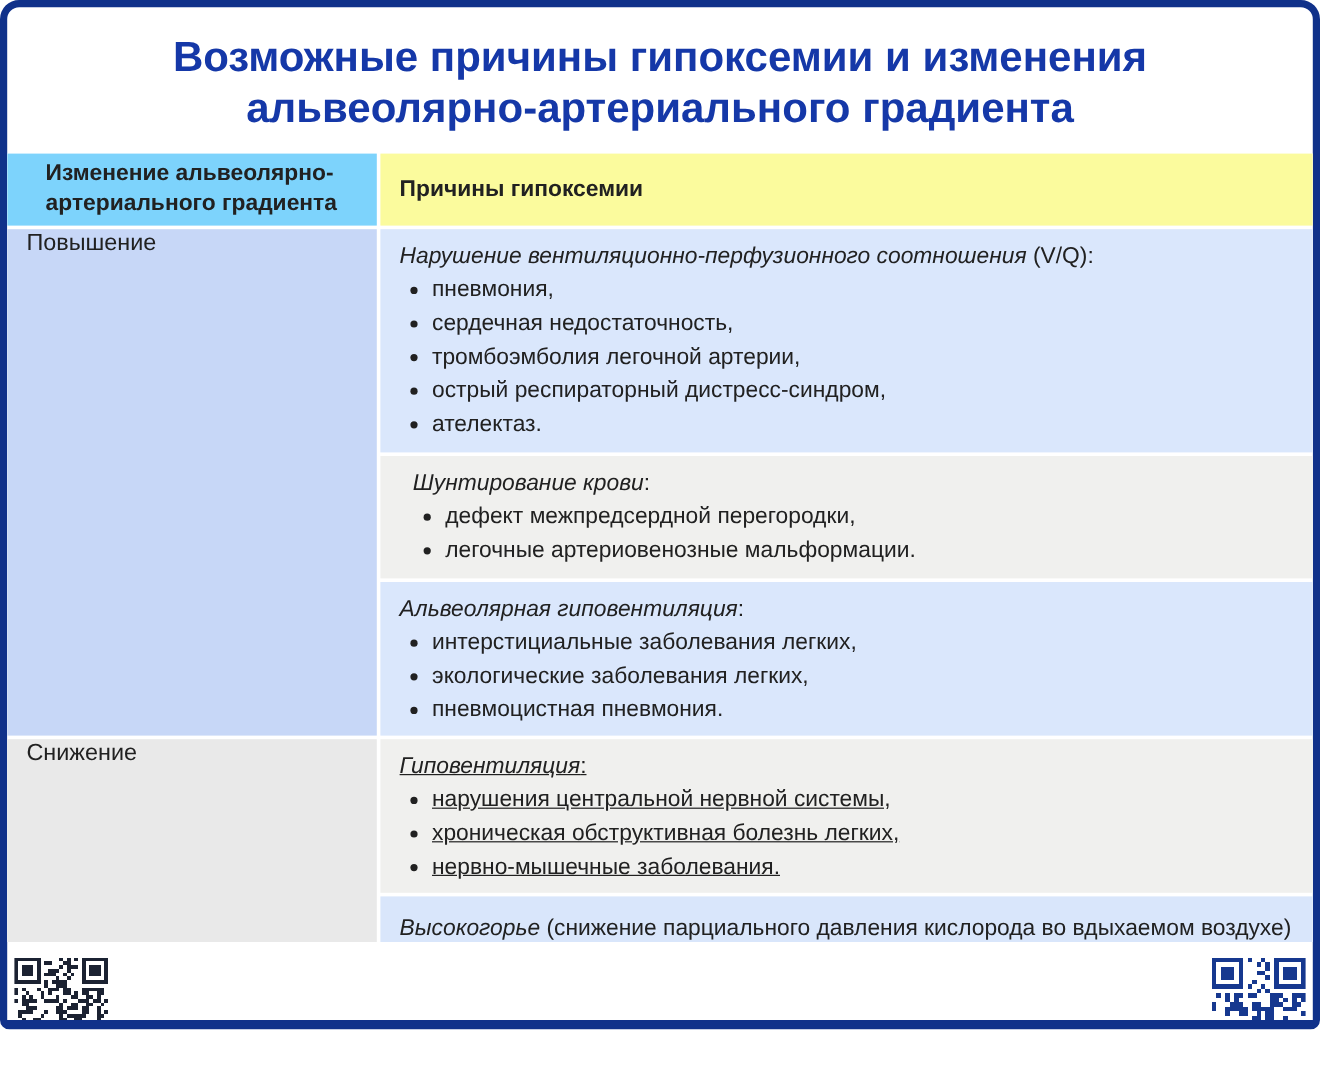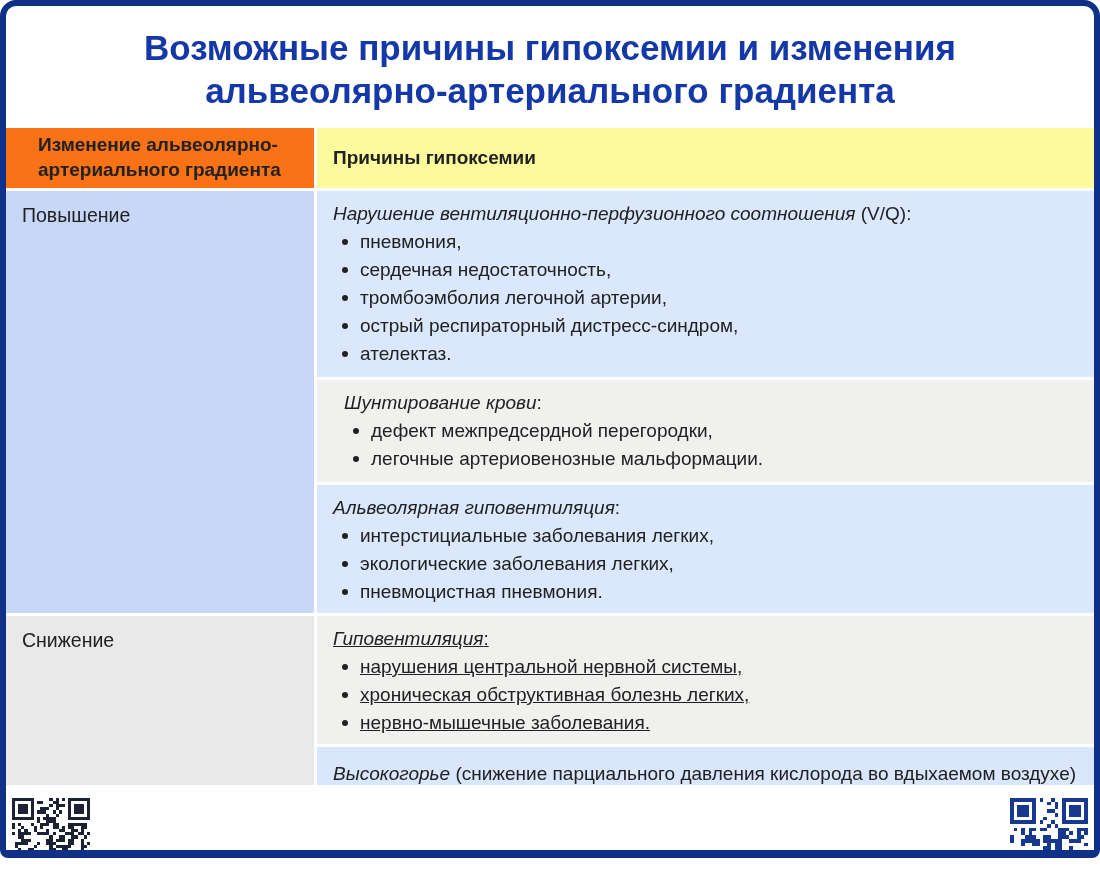--- a/index.html
+++ b/index.html
@@ -34,26 +34,25 @@
     grid-template-columns:308px 1fr;
     grid-template-rows:60px 186px 102px 128px 128px 38px;
     gap:3px;
     background:#ffffff;
   }
   .cell{padding:0 16px;}
   .th{
     display:flex;align-items:center;
     font-weight:700;font-size:19px;line-height:1.3;
   }
-  .th-gradient{background:#f97316;grid-column:1;grid-row:1;padding-left:32px;}
+  .th-gradient{background:#7dd3fc;grid-column:1;grid-row:1;padding-left:32px;}
   .th-causes{background:#fbfb9d;grid-column:2;grid-row:1;}
 
   .rowlabel{
     font-size:19.5px;
-    padding-top:13px;
   }
   .rowlabel-increase{background:#c7d7f7;grid-column:1;grid-row:2/5;}
   .rowlabel-decrease{background:#e9e9e9;grid-column:1;grid-row:5/7;}
 
   .sec{grid-column:2;padding:9px 16px;overflow:hidden;}
   .sec-blue{background:#dae7fc;}
   .sec-gray{background:#f0f0ee;}
   .sec-altitude{background:#d9e6fb;display:flex;align-items:center;padding-top:16px;padding-bottom:0;}
   .sec-vq{grid-row:2;}
   .sec-shunt{grid-row:3;padding-left:27px;}

